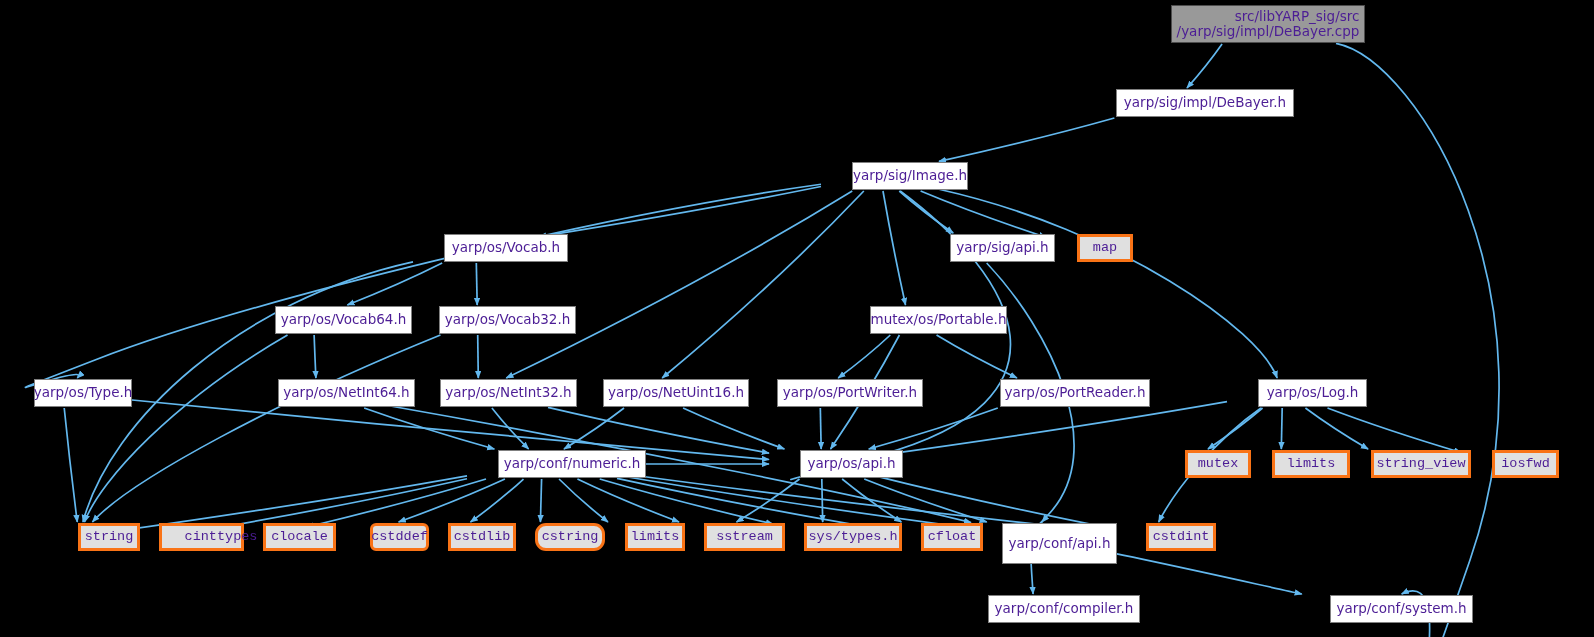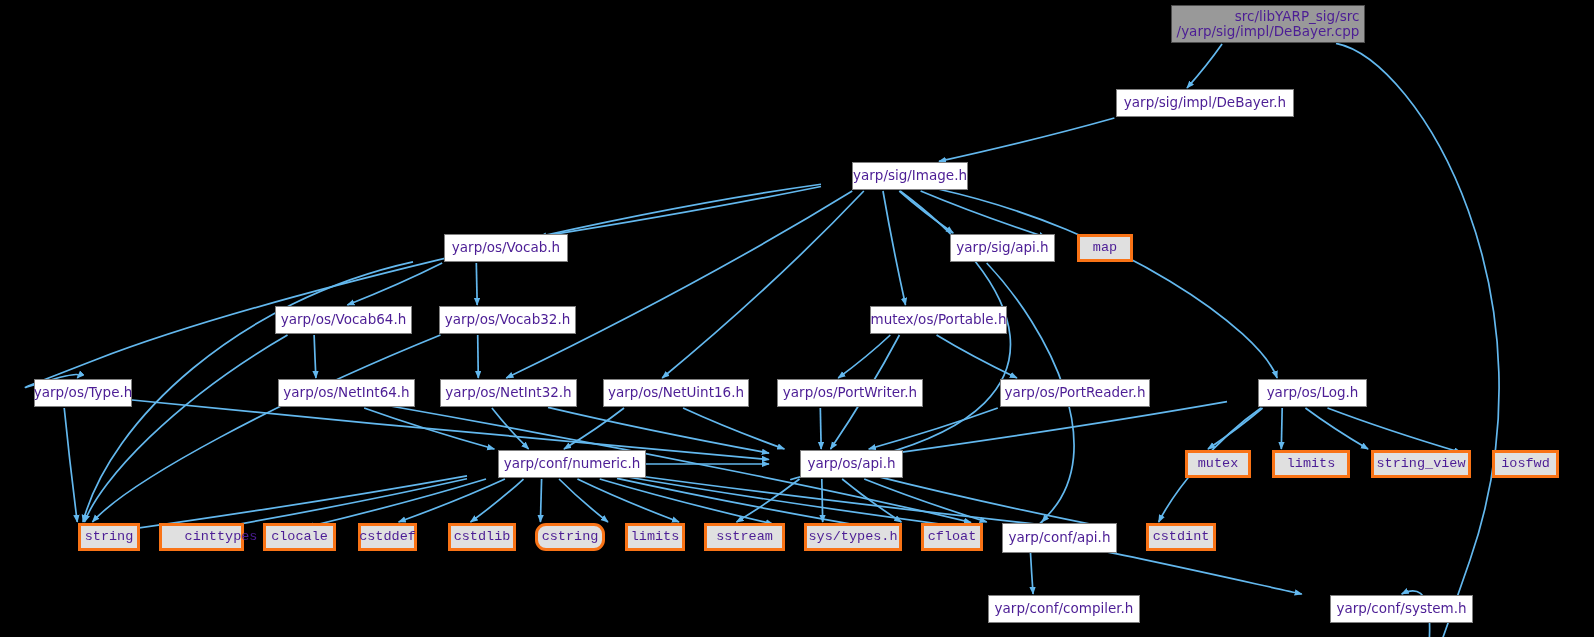--- a/index.html
+++ b/index.html
@@ -105,25 +105,25 @@
       <div class="node hdr" style="left: 1228px; top: 379px; width: 109px; height: 28px;">yarp/os/Log.h</div>
       <div class="node hdr" style="left: 468px; top: 450px; width: 148px; height: 28px;">yarp/conf/numeric.h</div>
       <div class="node hdr" style="left: 770px; top: 450px; width: 103px; height: 28px;">yarp/os/api.h</div>
       <div class="node sys" style="left: 1155px; top: 450px; width: 66px; height: 28px;">mutex</div>
       <div class="node sys" style="left: 1242px; top: 450px; width: 78px; height: 28px;">limits</div>
       <div class="node sys" style="left: 1341px; top: 450px; width: 100px; height: 28px;">string_view</div>
       <div class="node sys" style="left: 1462px; top: 450px; width: 67px; height: 28px;">iosfwd</div>
       <div class="node sys" style="left: 48px; top: 523px; width: 62px; height: 28px;">string</div>
       <div class="node sys" style="left: 129px; top: 523px; width: 85px; height: 28px; padding-left: 39px;">cinttypes</div>
       <div class="node sys" style="left: 233px; top: 523px; width: 73px; height: 28px;">clocale</div>
-      <div class="node sys" style="left: 328px; top: 523px; width: 59px; height: 28px;">cstddef</div>
+      <div class="node sys" style="left: 340px; top: 523px; width: 59px; height: 28px; border-radius: 6px;">cstddef</div>
       <div class="node sys" style="left: 418px; top: 523px; width: 68px; height: 28px;">cstdlib</div>
       <div class="node sys" style="left: 505px; top: 523px; width: 70px; height: 28px; border-radius: 11px;">cstring</div>
       <div class="node sys" style="left: 595px; top: 523px; width: 60px; height: 28px;">limits</div>
       <div class="node sys" style="left: 674px; top: 523px; width: 81px; height: 28px;">sstream</div>
       <div class="node sys" style="left: 774px; top: 523px; width: 98px; height: 28px;">sys/types.h</div>
       <div class="node sys" style="left: 891px; top: 523px; width: 62px; height: 28px;">cfloat</div>
-      <div class="node hdr" style="left: 972px; top: 523px; width: 115px; height: 30px;">yarp/conf/api.h</div>
+      <div class="node hdr" style="left: 972px; top: 523px; width: 115px; height: 41px;">yarp/conf/api.h</div>
       <div class="node sys" style="left: 1116px; top: 523px; width: 70px; height: 28px;">cstdint</div>
       <div class="node hdr" style="left: 958px; top: 595px; width: 152px; height: 28px;">yarp/conf/compiler.h</div>
       <div class="node hdr" style="left: 1300px; top: 595px; width: 143px; height: 28px;">yarp/conf/system.h</div>
     </div>
 </div>
 
 </body></html>

